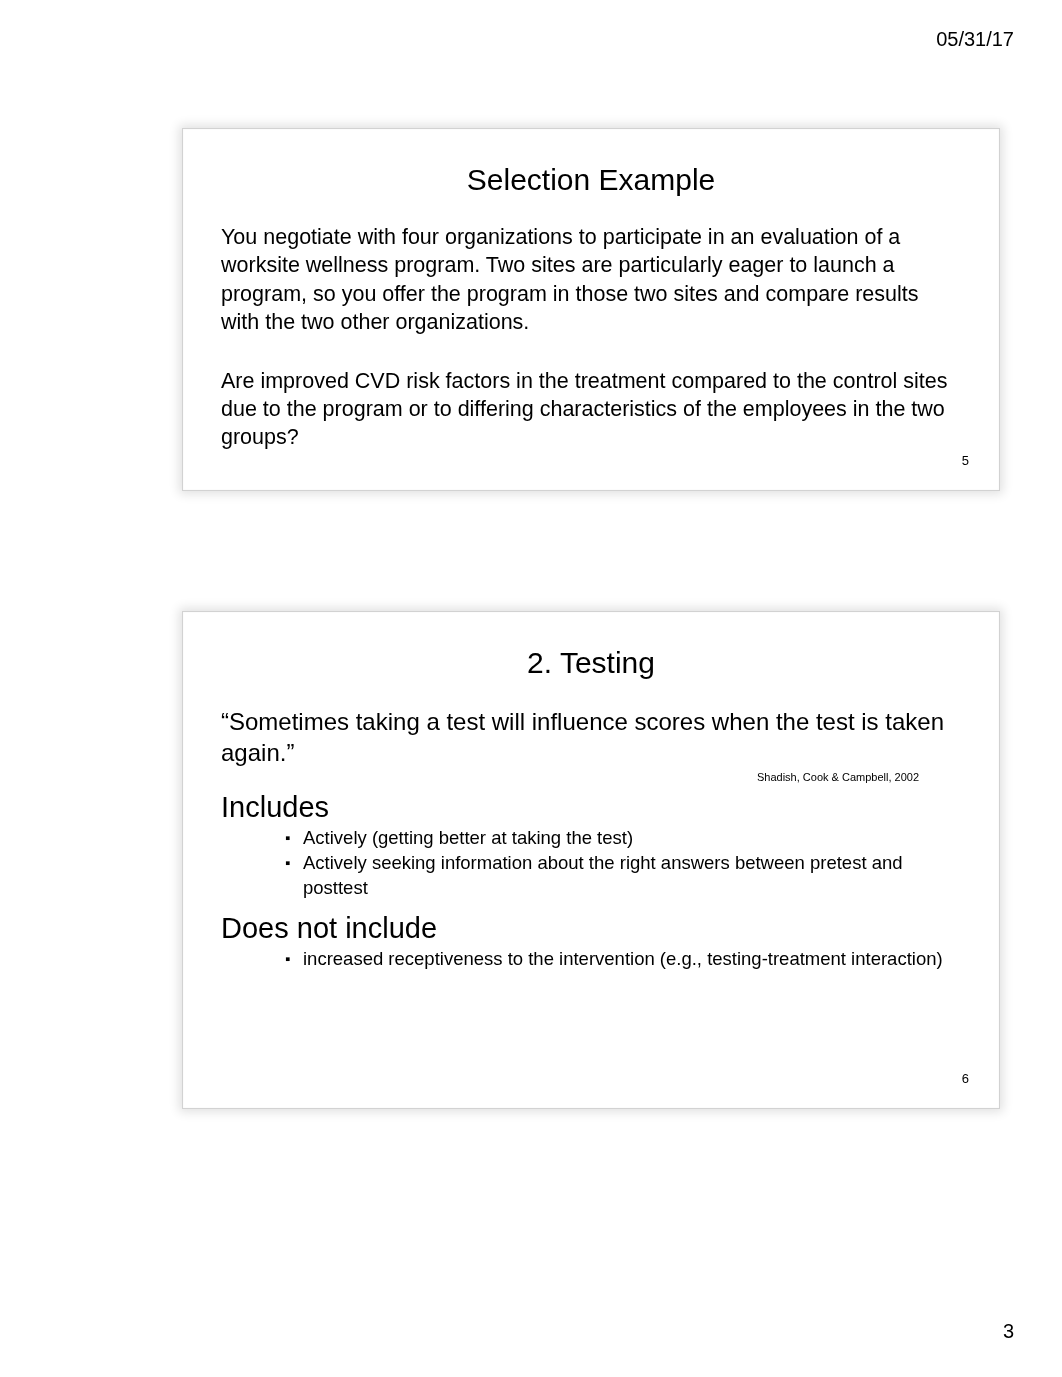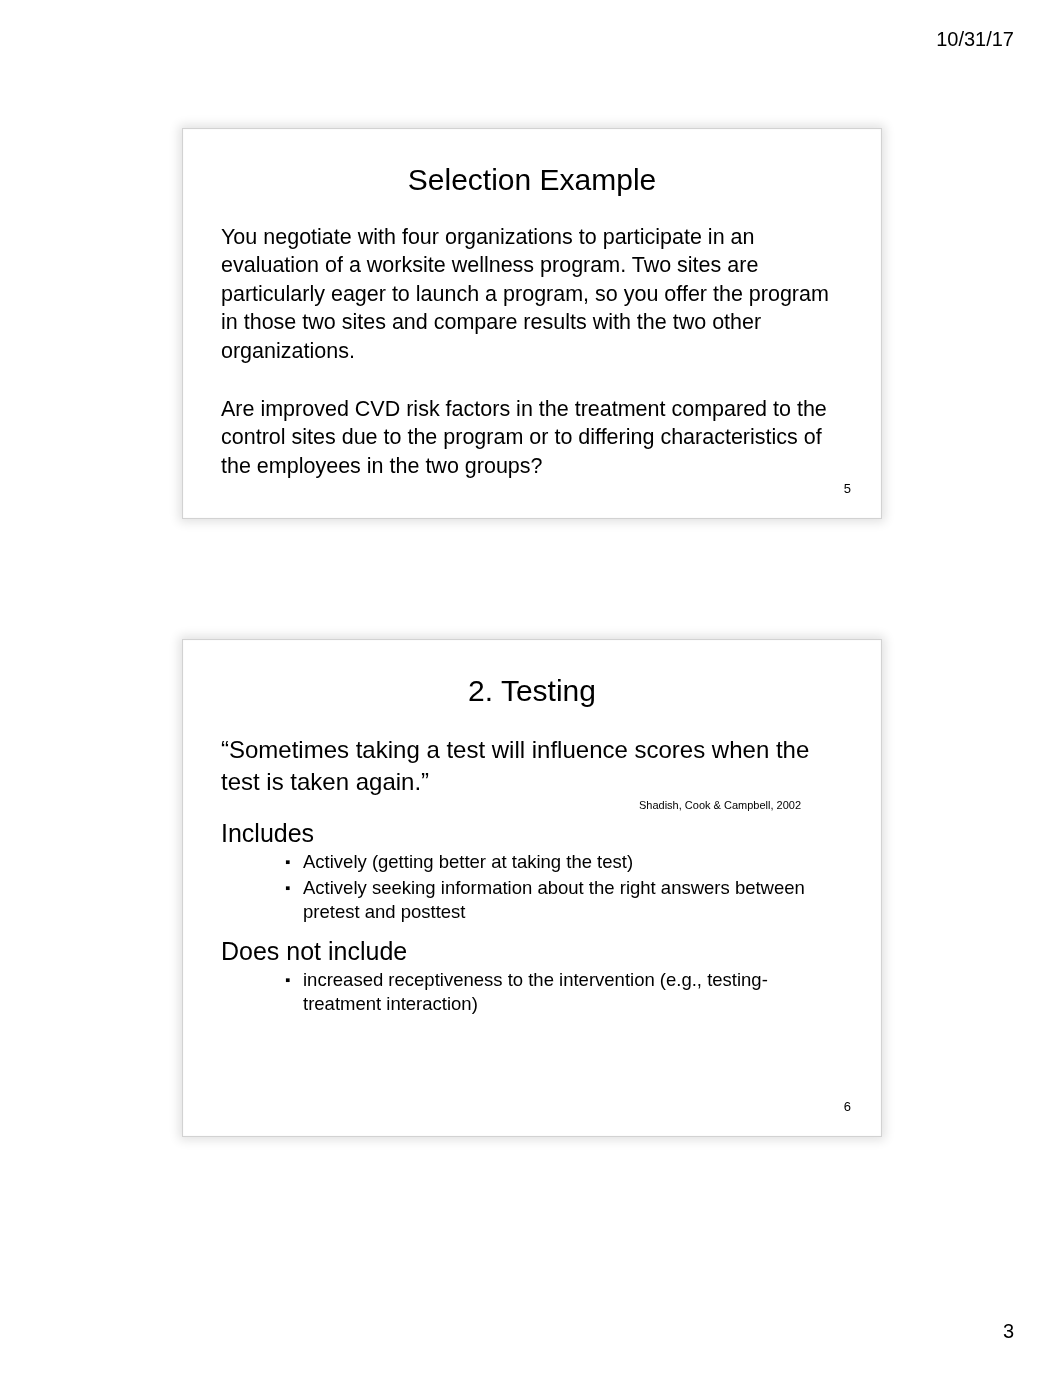--- a/index.html
+++ b/index.html
@@ -23,21 +23,21 @@
     right: 48px;
     font-size: 20px;
   }
   .slides-wrap {
     position: absolute;
     top: 128px;
     left: 182px;
     width: 700px;
   }
   .slide {
-    width: 700px;
+    width: 818px;
     background: #ffffff;
     border: 1px solid #d2d2d2;
     box-shadow: 0 0 10px 3px rgba(0,0,0,0.12), inset 0 0 2px rgba(0,0,0,0.05);
     padding: 30px 38px 30px 38px;
     position: relative;
     margin-bottom: 120px;
   }
   .slide-title {
     text-align: center;
     font-size: 30px;
@@ -61,21 +61,21 @@
     line-height: 1.32;
     margin-bottom: 2px;
   }
   .citation {
     font-size: 11px;
     text-align: right;
     padding-right: 42px;
     margin-bottom: 8px;
   }
   .section-head {
-    font-size: 25px;
+    font-size: 29px;
     margin-bottom: 2px;
   }
   .bullet-list {
     margin-left: 64px;
     margin-bottom: 12px;
   }
   .bullet-item {
     font-size: 18.5px;
     line-height: 1.32;
     display: flex;
@@ -87,21 +87,21 @@
     width: 18px;
     font-size: 15px;
     line-height: 1.55;
   }
   .bullet-text { flex: 1 1 auto; }
   .slide2 { height: 498px; }
 </style>
 </head>
 <body>
 
-<div class="header-date">10/31/17</div>
+<div class="header-date">05/31/17</div>
 
 <div class="slides-wrap">
 
   <div class="slide">
     <h2 class="slide-title">Selection Example</h2>
     <p class="body-text">You negotiate with four organizations to participate in an evaluation of a worksite wellness program. Two sites are particularly eager to launch a program, so you offer the program in those two sites and compare results with the two other organizations.</p>
     <p class="body-text" style="margin-bottom:8px;">Are improved CVD risk factors in the treatment compared to the control sites due to the program or to differing characteristics of the employees in the two groups?</p>
     <div class="slide-number">5</div>
   </div>
 

